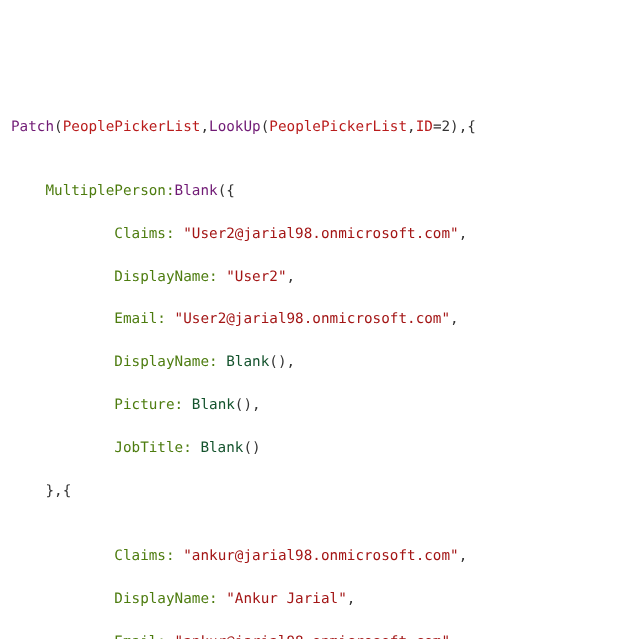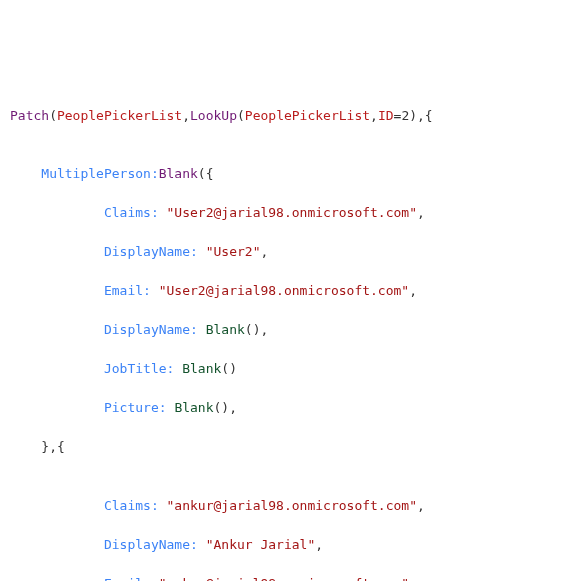--- a/index.html
+++ b/index.html
@@ -8,42 +8,42 @@
     font-family: Consolas, "Courier New", monospace;
     font-size: 13px;
     line-height: 1.5;
     background: #ffffff;
     color: #333333;
     white-space: pre;
   }
   .token-fn { color: #701a75; }
   .token-id { color: #b91c1c; }
   .token-num { color: #333333; }
-  .token-prop { color: #3b82f6; text-align: right; }
+  .token-prop { color: #4d7c0f; text-align: right; }
   .token-str { color: #a31515; }
   .token-blue { color: #14532d; text-align: center; }
   .token-punc { color: #333333; }
   .line { display: block; }
   code { display:block; }
 </style>
 </head>
 <body>
 
 
 
 <code>
 <span class="line"><span class="token-fn">Patch</span><span class="token-punc">(</span><span class="token-id">PeoplePickerList</span><span class="token-punc">,</span><span class="token-fn">LookUp</span><span class="token-punc">(</span><span class="token-id">PeoplePickerList</span><span class="token-punc">,</span><span class="token-id">ID</span><span class="token-punc">=</span><span class="token-num">2</span><span class="token-punc">),{</span></span>
 <span class="line"><span></span></span>
 <span class="line"><span class="token-prop">    MultiplePerson:</span><span class="token-fn">Blank</span><span class="token-punc">({</span></span>
 <span class="line"><span class="token-prop">            Claims: </span><span class="token-str">"User2@jarial98.onmicrosoft.com"</span><span class="token-punc">,</span></span>
 <span class="line"><span class="token-prop">            DisplayName: </span><span class="token-str">"User2"</span><span class="token-punc">,</span></span>
 <span class="line"><span class="token-prop">            Email: </span><span class="token-str">"User2@jarial98.onmicrosoft.com"</span><span class="token-punc">,</span></span>
 <span class="line"><span class="token-prop">            DisplayName: </span><span class="token-blue">Blank</span><span class="token-punc">(),</span></span>
+<span class="line"><span class="token-prop">            Picture: </span><span class="token-blue">Blank</span><span class="token-punc">(),</span></span>
 <span class="line"><span class="token-prop">            JobTitle: </span><span class="token-blue">Blank</span><span class="token-punc">()</span></span>
-<span class="line"><span class="token-prop">            Picture: </span><span class="token-blue">Blank</span><span class="token-punc">(),</span></span>
 <span class="line"><span class="token-punc">    },{</span></span>
 <span class="line"><span></span></span>
 <span class="line"><span class="token-prop">            Claims: </span><span class="token-str">"ankur@jarial98.onmicrosoft.com"</span><span class="token-punc">,</span></span>
 <span class="line"><span class="token-prop">            DisplayName: </span><span class="token-str">"Ankur Jarial"</span><span class="token-punc">,</span></span>
 <span class="line"><span class="token-prop">            Email: </span><span class="token-str">"ankur@jarial98.onmicrosoft.com"</span><span class="token-punc">,</span></span>
 
 
 
 
 

